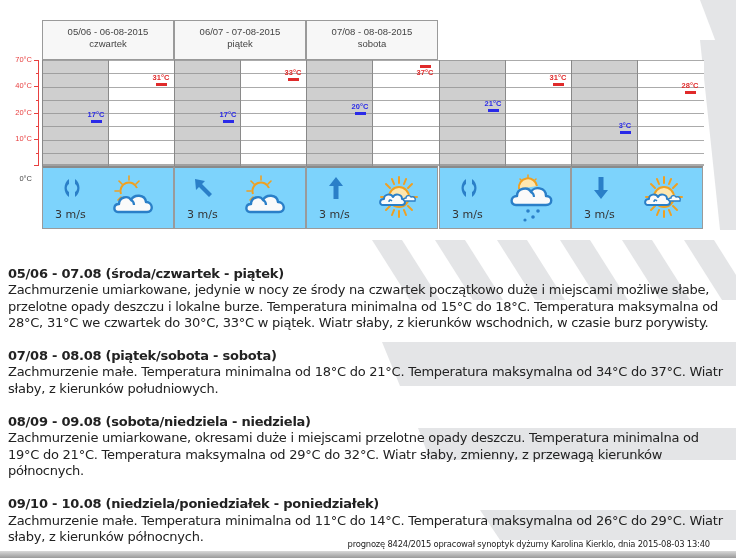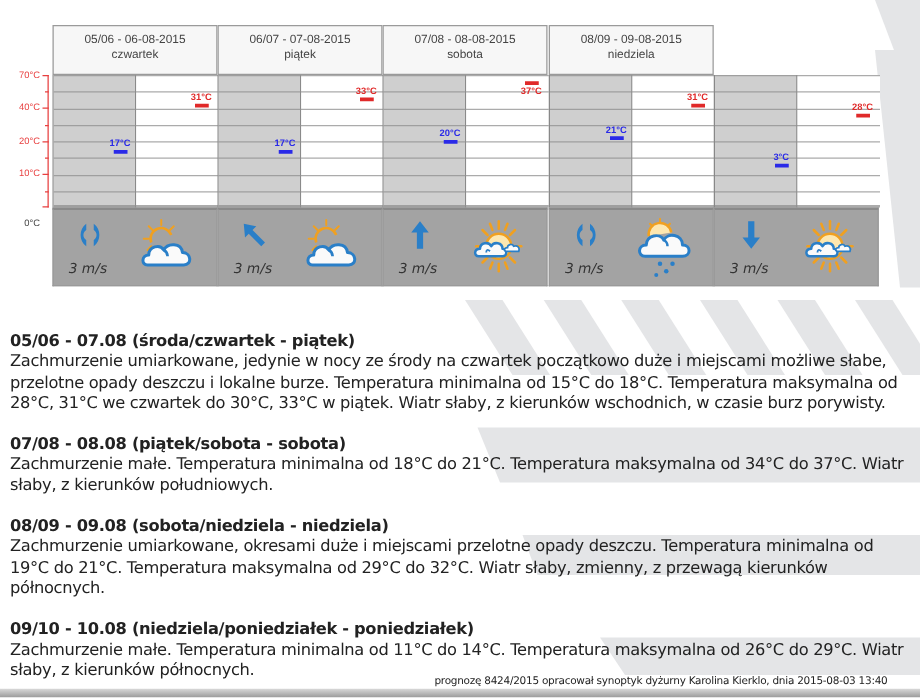--- a/index.html
+++ b/index.html
@@ -23,21 +23,21 @@
   .night { position:absolute; left:0; top:0; width:66px; height:106px; background:#cfcfcf; border-right:1px solid #8a8a8a; box-sizing:border-box; }
   .day { position:absolute; left:66px; top:0; width:66px; height:106px; background:#ffffff; }
   .gridline { position:absolute; left:0; width:132px; height:1px; background:#8f8f8f; opacity:0.75; }
   .temp-marker { position:absolute; width:24px; text-align:center; font-family:"Liberation Sans", sans-serif; font-size:7.5px; font-weight:bold; line-height:8px; }
   .temp-marker .bar { display:block; margin:1px auto 0 auto; width:11px; height:3px; }
   .temp-min { color:#2a2ae8; }
   .temp-min .bar { background:#2a2ae8; }
   .temp-max { color:#e02a2a; }
   .temp-max .bar { background:#e02a2a; }
 
-  .col-icons { position:absolute; left:0; top:146px; width:132px; height:63px; box-sizing:border-box; border:1px solid #9a9a9a; border-top:2px solid #8a8a8a; background:#a3a3a3;font-style:italic; }
+  .col-icons { position:absolute; left:0; top:146px; width:132px; height:63px; box-sizing:border-box; border:1px solid #9a9a9a; border-top:2px solid #8a8a8a; background:#7dd3fc; }
   .wind-icon { position:absolute; left:18px; top:8px; width:22px; height:24px; }
   .wind-speed { position:absolute; left:12px; top:40px; font-family:"DejaVu Sans", sans-serif; font-size:11px; color:#333; }
   .weather-icon { position:absolute; left:68px; top:6px; width:46px; height:46px; }
 
   .y-axis { position:absolute; left:0; top:55px; width:42px; height:115px; z-index:2; }
   .y-line { position:absolute; left:38px; top:5px; width:1px; height:106px; background:#e84040; }
   .y-tick { position:absolute; left:34px; width:5px; height:1px; background:#e84040; }
   .y-tick.minor { left:36px; width:3px; }
   .y-label { position:absolute; left:2px; width:30px; text-align:right; font-family:"Liberation Sans", sans-serif; font-size:7.5px; color:#e84040; }
   .y-label.zero { color:#444; }
@@ -206,24 +206,20 @@
               <line x1="31" y1="41" x2="29" y2="36"></line>
       </g>
       <circle cx="24" cy="23" r="10" fill="#fde7b0" stroke="#f0a020" stroke-width="2"></circle>
       <path d="M8 31 C4 31 4 25 9 25 C9 20 16 19 18 23 C20 19 27 20 27 25 C31 25 31 31 27 31 Z" fill="#fafafa" stroke="#2a7fc8" stroke-width="2" stroke-linejoin="round"></path>
       <path d="M30 27 C28 27 28 24 31 24 C31 21 35 21 36 23 C39 22 41 24 40 27 Z" fill="#fafafa" stroke="#2a7fc8" stroke-width="1.4"></path>
       <path d="M17 27 C15 25 14 26 14 28" fill="none" stroke="#2a7fc8" stroke-width="1.5"></path>
     </svg></div>
       </div>
     </div>
     <div class="col" style="left: 397px;">
-      <div class="col-header">
-        <div>08/09 - 09-08-2015</div>
-        <div>niedziela</div>
-      </div>
       <div class="col-chart">
         <div class="night" style="background: rgb(207, 207, 207);"></div>
         <div class="day"></div>
         <div class="gridline" style="top: 104px; height: 2px;"></div>
         <div class="gridline" style="top: 93px;"></div>
         <div class="gridline" style="top: 80px;"></div>
         <div class="gridline" style="top: 66px;"></div>
         <div class="gridline" style="top: 53px;"></div>
         <div class="gridline" style="top: 40px;"></div>
         <div class="gridline" style="top: 27px;"></div>

